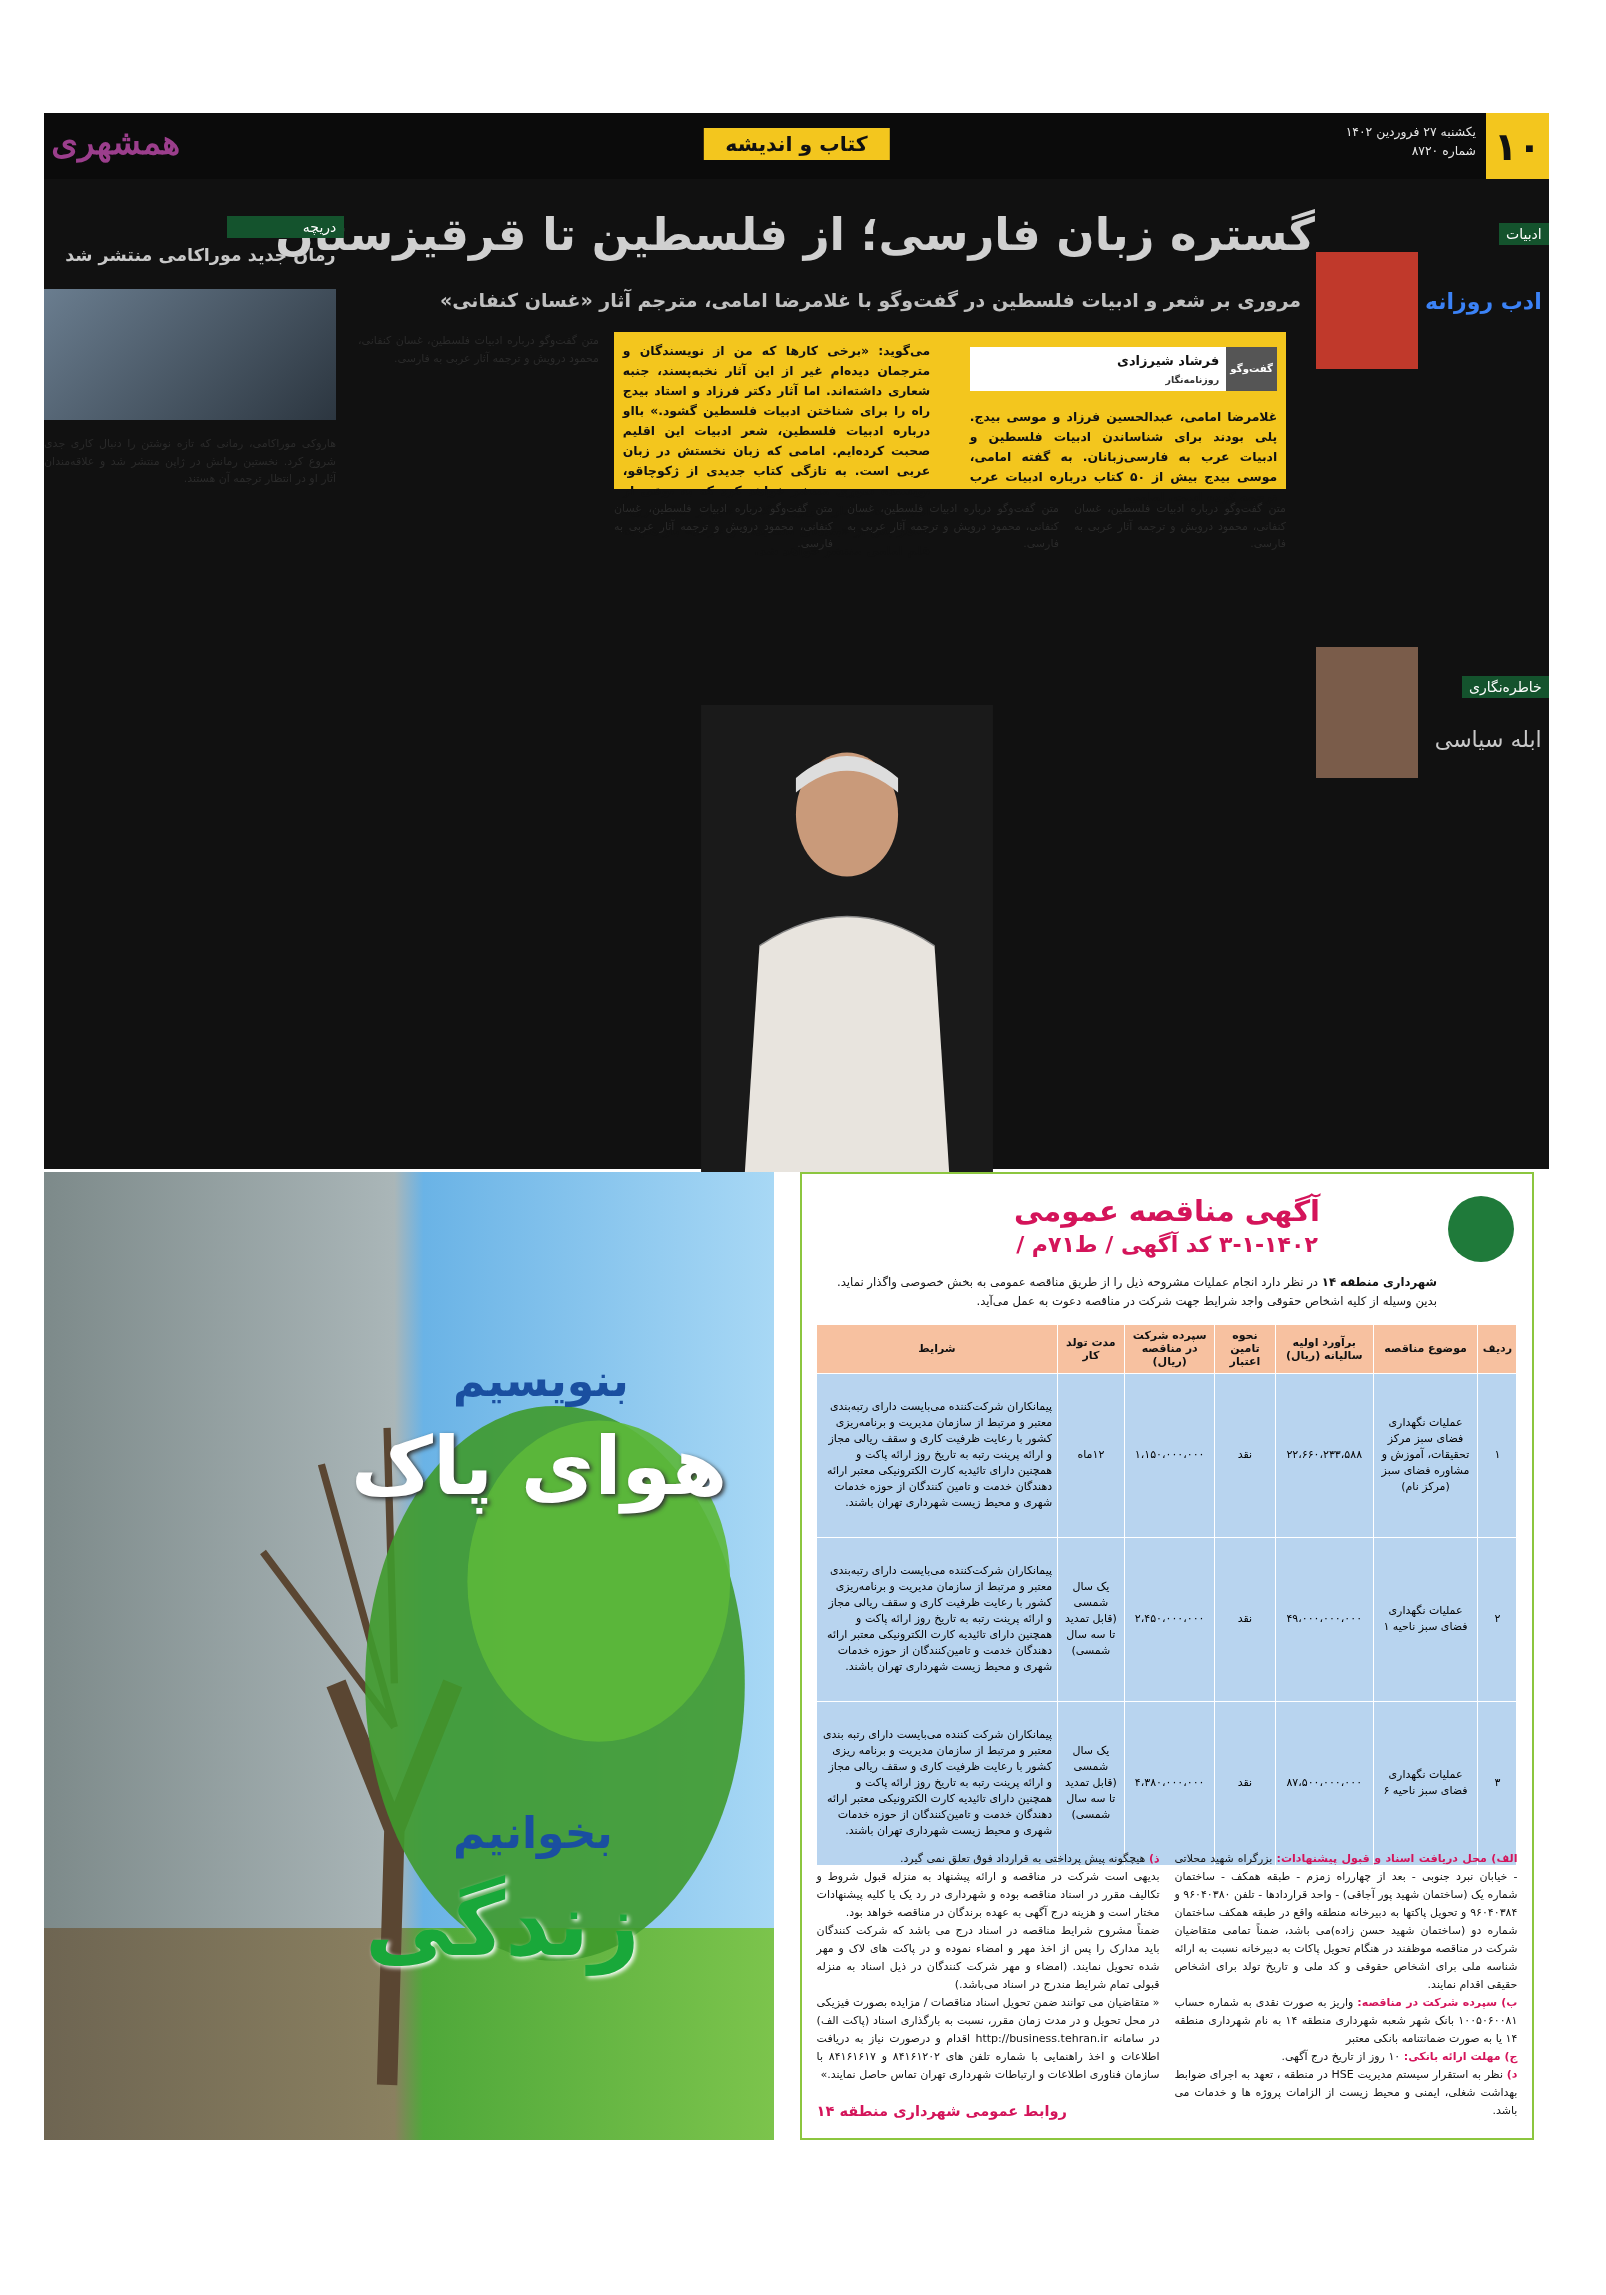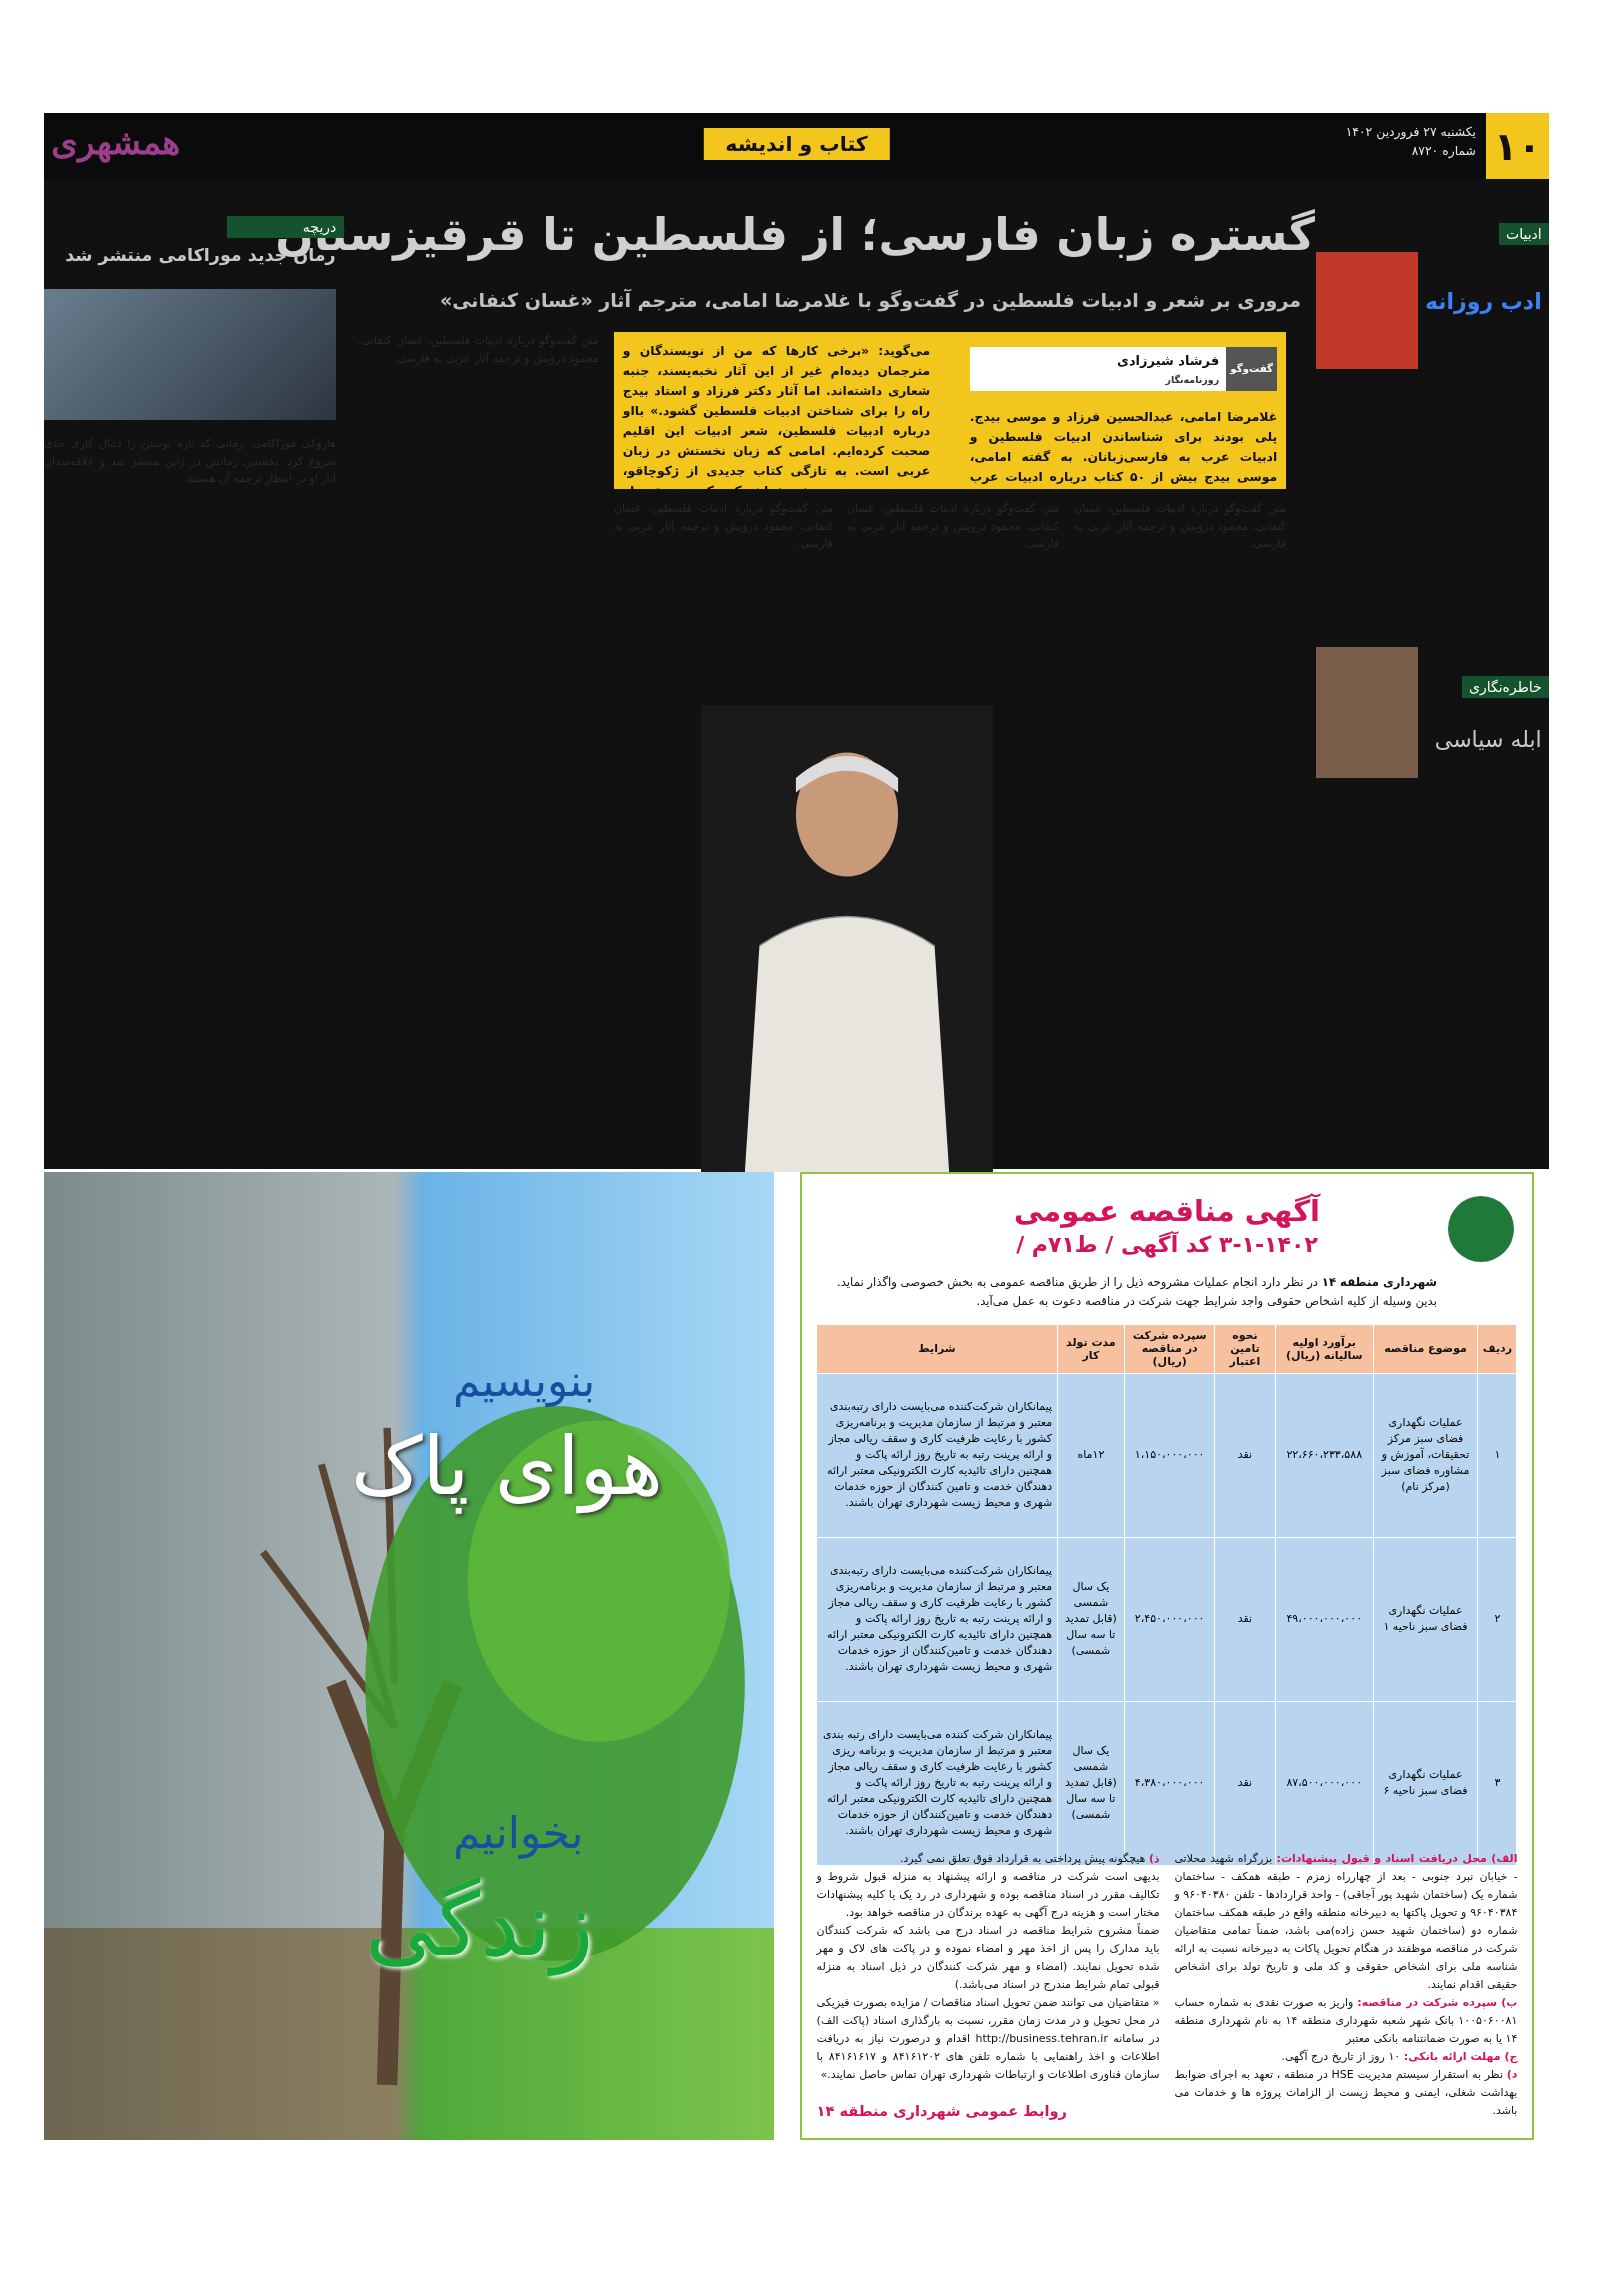--- a/index.html
+++ b/index.html
@@ -36,21 +36,21 @@
   table{border-collapse:collapse;}
   #tbl{position:absolute;right:14.6px;top:150px;width:701px;font-size:11px;}
   #tbl th{background:#f7c1a0;color:#111;font-weight:bold;border:1.5px solid #fff;padding:4.4px;}
   #tbl td{background:#b8d4ef;border:1.5px solid #fff;padding:4.4px;text-align:center;vertical-align:middle;line-height:16px;}
   #tbl td.cond{text-align:right;}
   .fcol{font-size:11px;line-height:18px;color:#111;text-align:justify;}
   #pr{left:14.6px;top:928px;color:#d4145a;font-weight:bold;font-size:14.6px;}
   
   #poster{left:44px;top:1172px;width:730px;height:968px;background:linear-gradient(90deg,#7d8a8a 0%,#aab6b8 48%,#6ab3e6 52%,#a8d8f5 100%);}
   #poster-ground{left:0;bottom:0;width:730px;height:212px;background:linear-gradient(90deg,#6e6552 0%,#8a8060 48%,#4fa83a 52%,#7cc44c 100%);}
-  .pw{position:absolute;font-weight:normal;}
+  .pw{position:absolute;font-weight:bold;}
 </style>
 </head>
 <body>
 
 <div id="topbar" class="abs">
   <div id="pagenum" class="abs">۱۰</div>
   <div id="dateline" class="abs">
     <div>یکشنبه ۲۷ فروردین ۱۴۰۲</div>
     <div>شماره ۸۷۲۰</div>
   </div>

